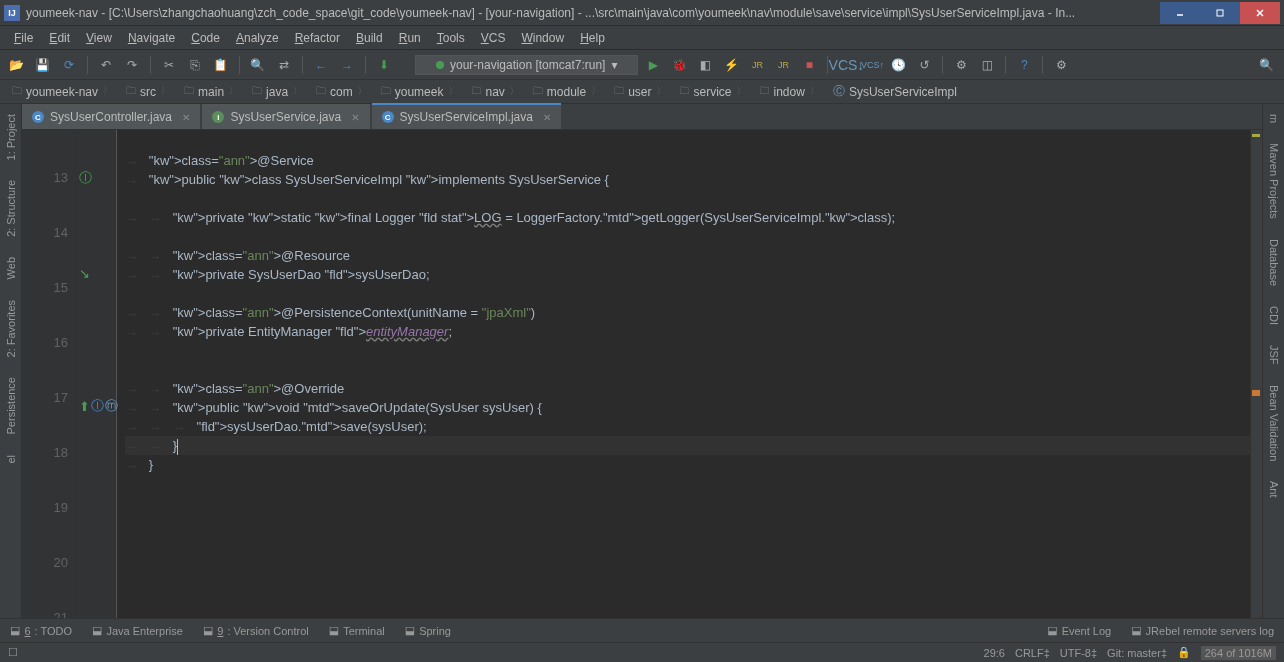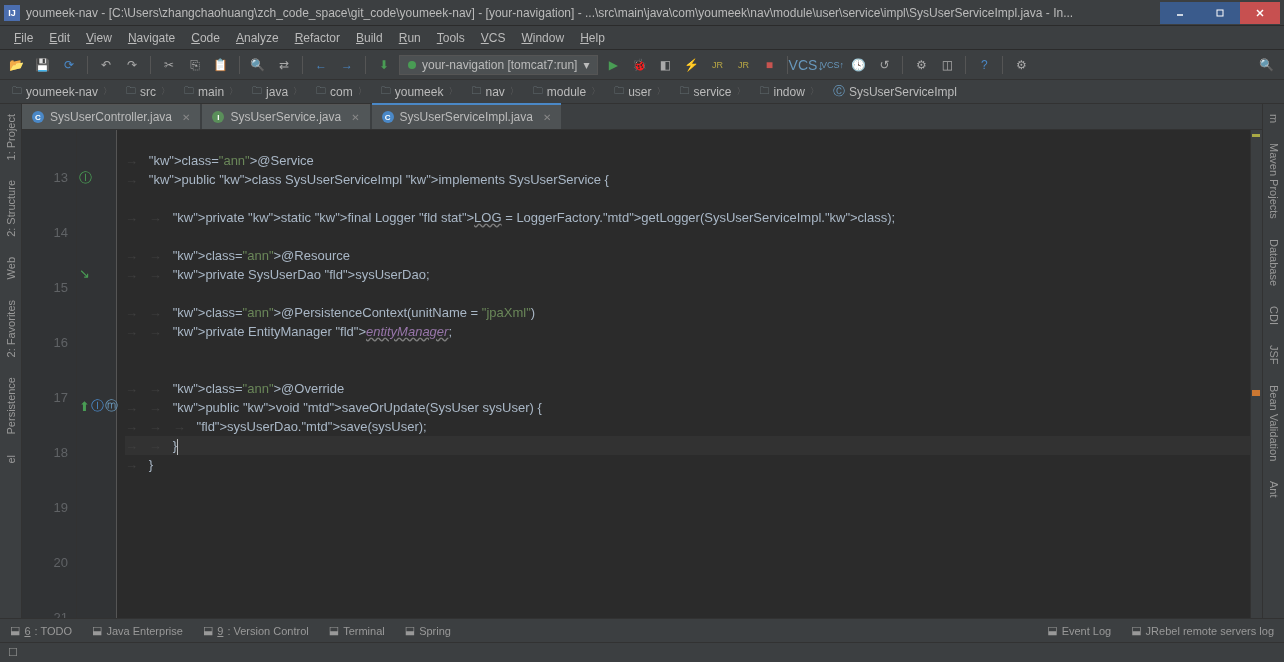--- a/index.html
+++ b/index.html
@@ -18,21 +18,21 @@
 
 
 .menubar { background: #3c3f41; height: 24px; display: flex; align-items: center; padding: 0 6px; border-bottom: 1px solid #2b2b2b; }
 .menubar .menu { padding: 3px 8px; color: #bbbbbb; cursor: pointer; font-size: 12px; }
 .menubar .menu u { text-decoration: underline; }
 
 
 .toolbar { background: #3c3f41; height: 30px; display: flex; align-items: center; padding: 0 6px; gap: 4px; border-bottom: 1px solid #323232; }
 .toolbar .btn { width: 22px; height: 22px; display: flex; align-items: center; justify-content: center; cursor: pointer; color: #aaa; }
 .toolbar .sep { width: 1px; height: 18px; background: #555; margin: 0 3px; }
-.toolbar .run-config { background: #4c5052; border: 1px solid #555; padding: 2px 8px; display: flex; align-items: center; gap: 6px; color: #bbb; cursor: pointer; font-size: 12px; }
+.toolbar .run-config { background: #4c5052; border: 1px solid #555; padding: 2px 20px; display: flex; align-items: center; gap: 6px; color: #bbb; cursor: pointer; font-size: 12px; margin-left: 16px; }
 .toolbar .run-config .dot { width: 8px; height: 8px; border-radius: 50%; background: #499c54; }
 .toolbar .search-right { margin-left: auto; }
 
 
 .breadcrumbs { background: #3c3f41; height: 24px; display: flex; align-items: center; padding: 0 6px; border-bottom: 1px solid #323232; gap: 2px; }
 .crumb { display: flex; align-items: center; gap: 4px; padding: 1px 6px; color: #bbb; cursor: pointer; font-size: 12px; }
 .crumb .folder { color: #87939a; font-size: 10px; }
 .crumb .chevron { color: #666; font-size: 9px; margin-left: 1px; }
 .crumb .cls { color: #6897bb; }
 
@@ -90,21 +90,21 @@
 .statusbar .right { margin-left: auto; display: flex; gap: 10px; align-items: center; }
 .statusbar .mem { background: #555; padding: 1px 4px; }
 
 svg { display: block; }
 </style>
 </head>
 <body>
 
 <div class="titlebar">
   <div class="icon">IJ</div>
-  <div class="title">youmeek-nav - [C:\Users\zhangchaohuang\zch_code_space\git_code\youmeek-nav] - [your-navigation] - ...\src\main\java\com\youmeek\nav\module\user\service\impl\SysUserServiceImpl.java - In...</div>
+  <div class="title">youmeek-nav - [C:\Users\zhangchaohuang\zch_code_space\git_code\youmeek-nav] - [your-navigation] - ...\src\main\java\com\youmeek\nav\module\save\service\impl\SysUserServiceImpl.java - In...</div>
   <div class="win-btns">
     <div class="win-btn min">
         <svg viewBox="0 0 10 10">
           <line x1="2" y1="7" x2="8" y2="7" stroke="#fff" stroke-width="1.5"></line>
         </svg>
       </div>
     <div class="win-btn max">
         <svg viewBox="0 0 10 10">
           <rect x="2" y="2" width="6" height="6" stroke="#fff" fill="none"></rect>
         </svg>
@@ -334,13 +334,21 @@
       <div class="btab"><span>⬓</span>Spring</div>
     </div>
   <div class="right" id="bottomRight">
       <div class="btab"><span>⬓</span>Event Log</div>
       <div class="btab"><span>⬓</span>JRebel remote servers log</div>
     </div>
 </div>
 
 <div class="statusbar">
   <span style="margin-right:6px">☐</span>
+  <div class="right">
+    <span>29:6</span>
+    <span>CRLF‡</span>
+    <span>UTF-8‡</span>
+    <span>Git: master‡</span>
+    <span>🔒</span>
+    <span class="mem">264 of 1016M</span>
+  </div>
 </div>
 
 </body></html>

